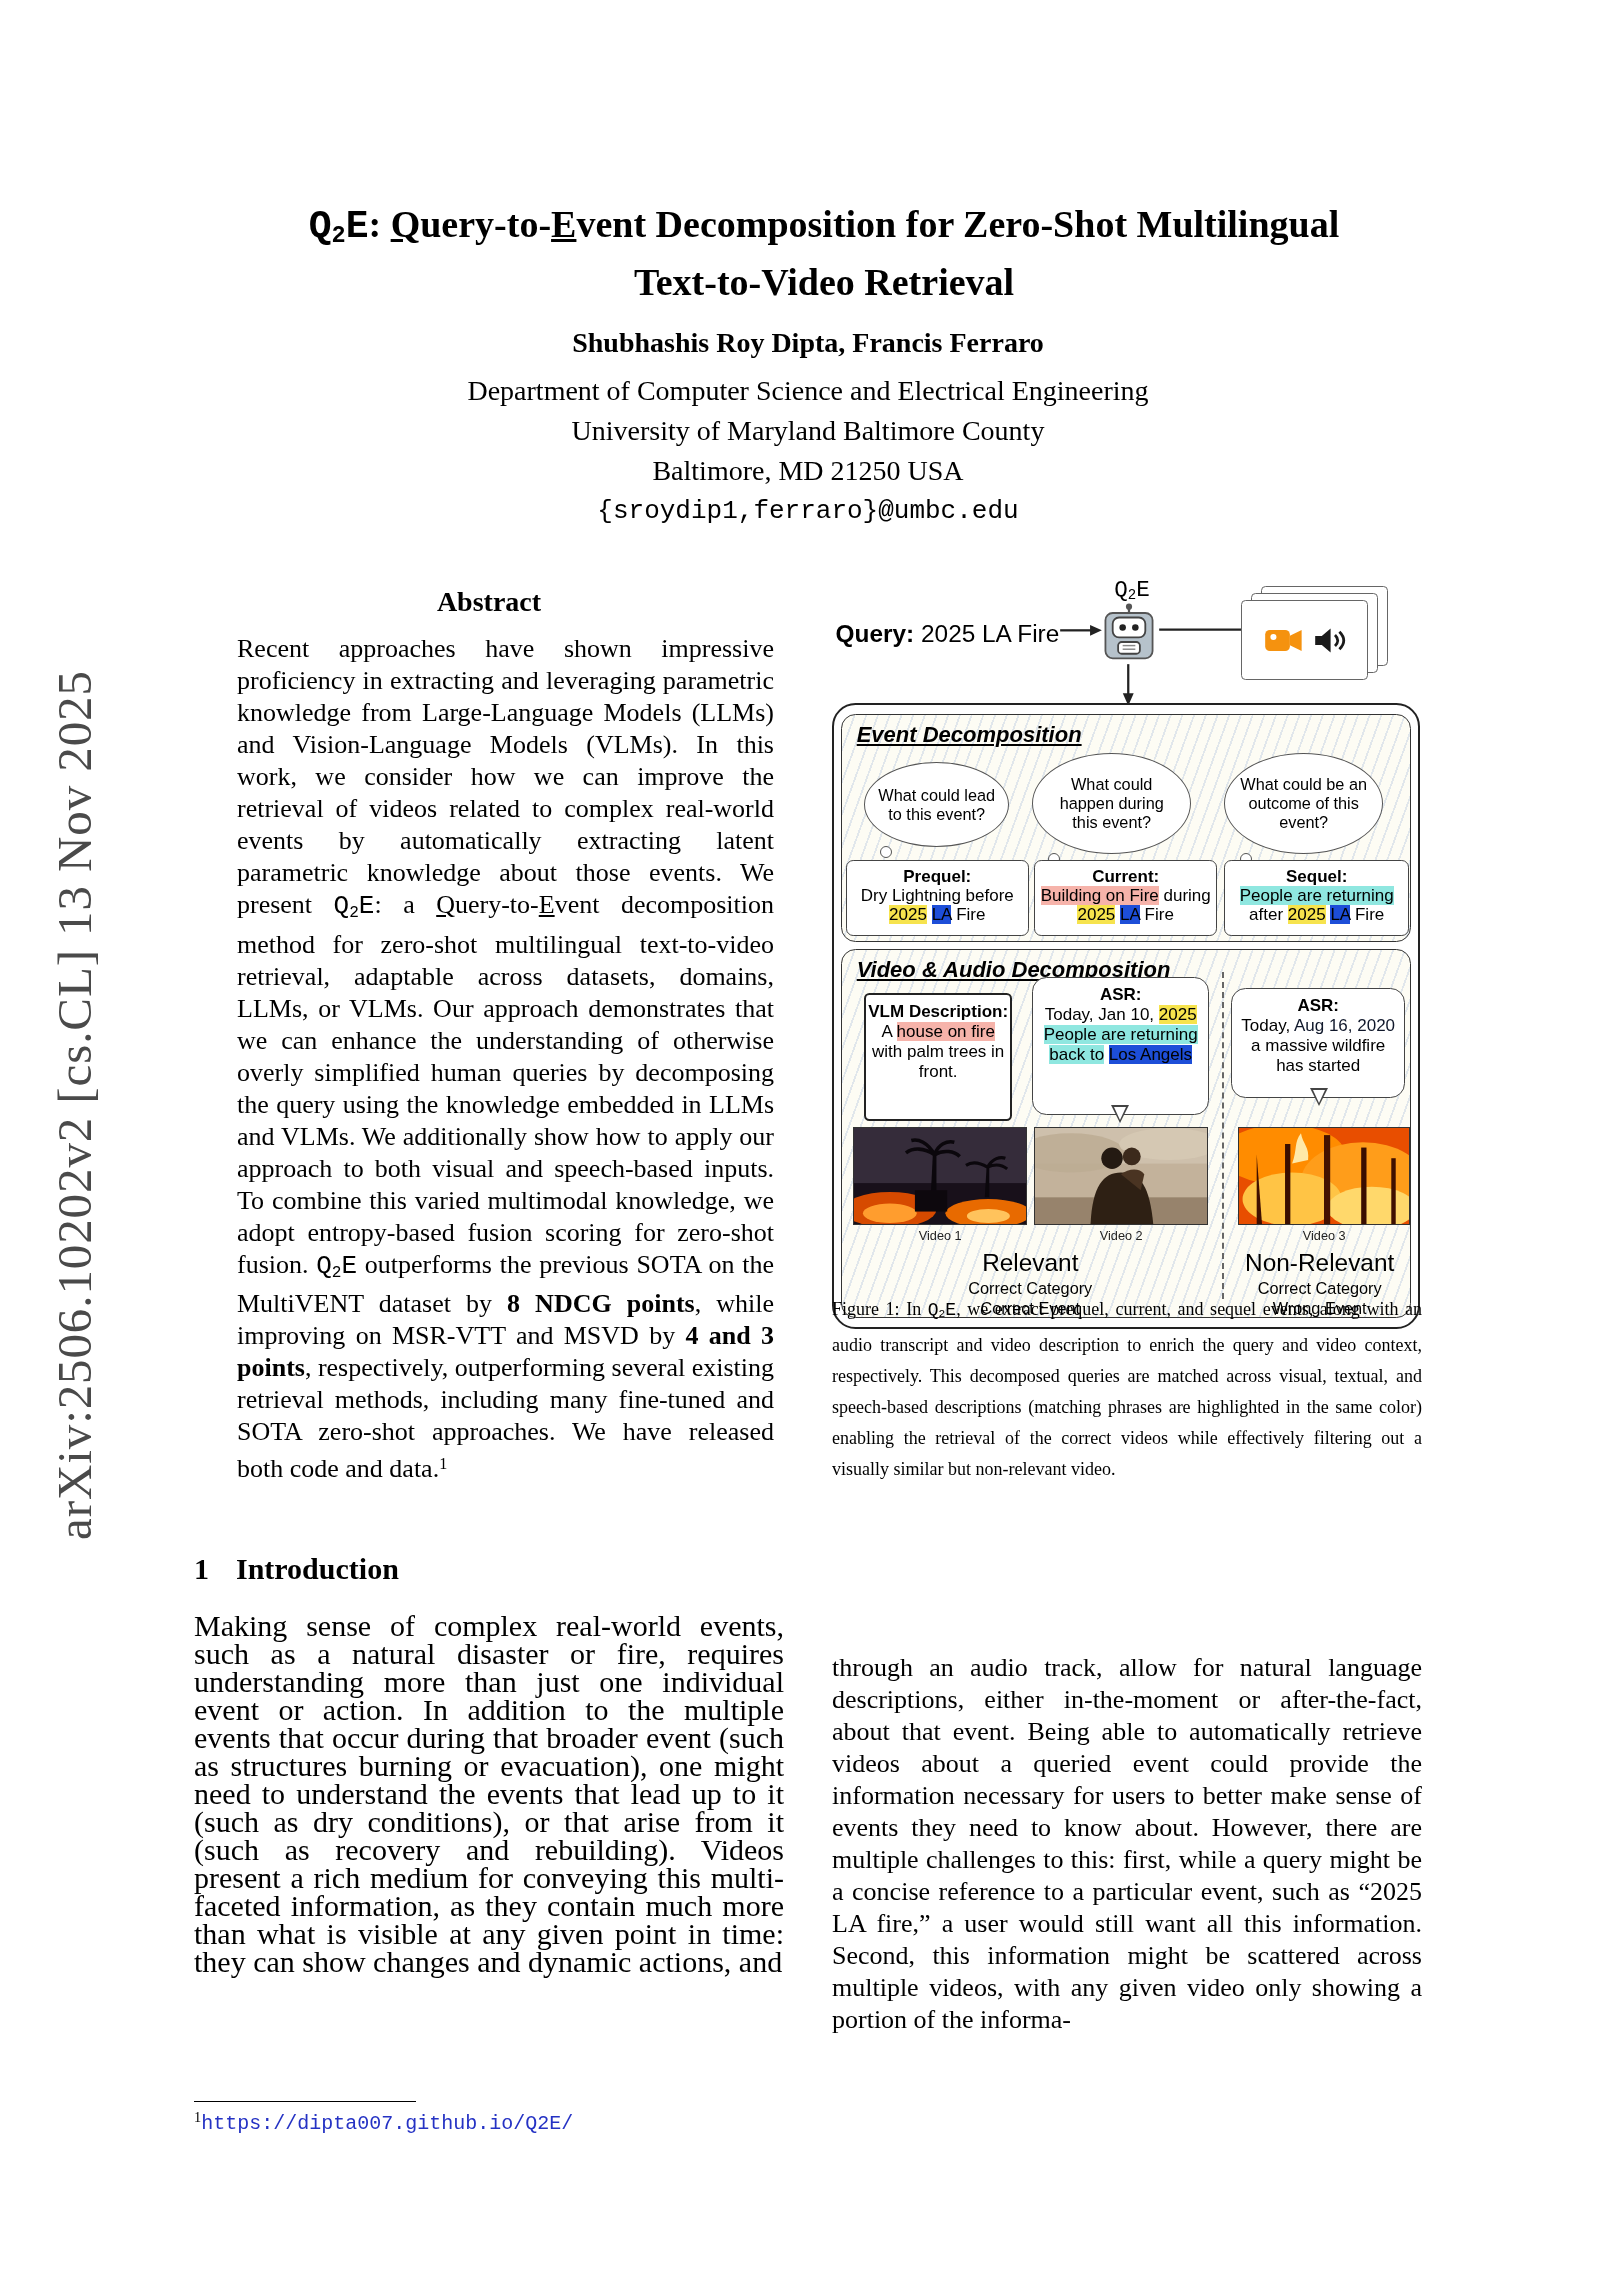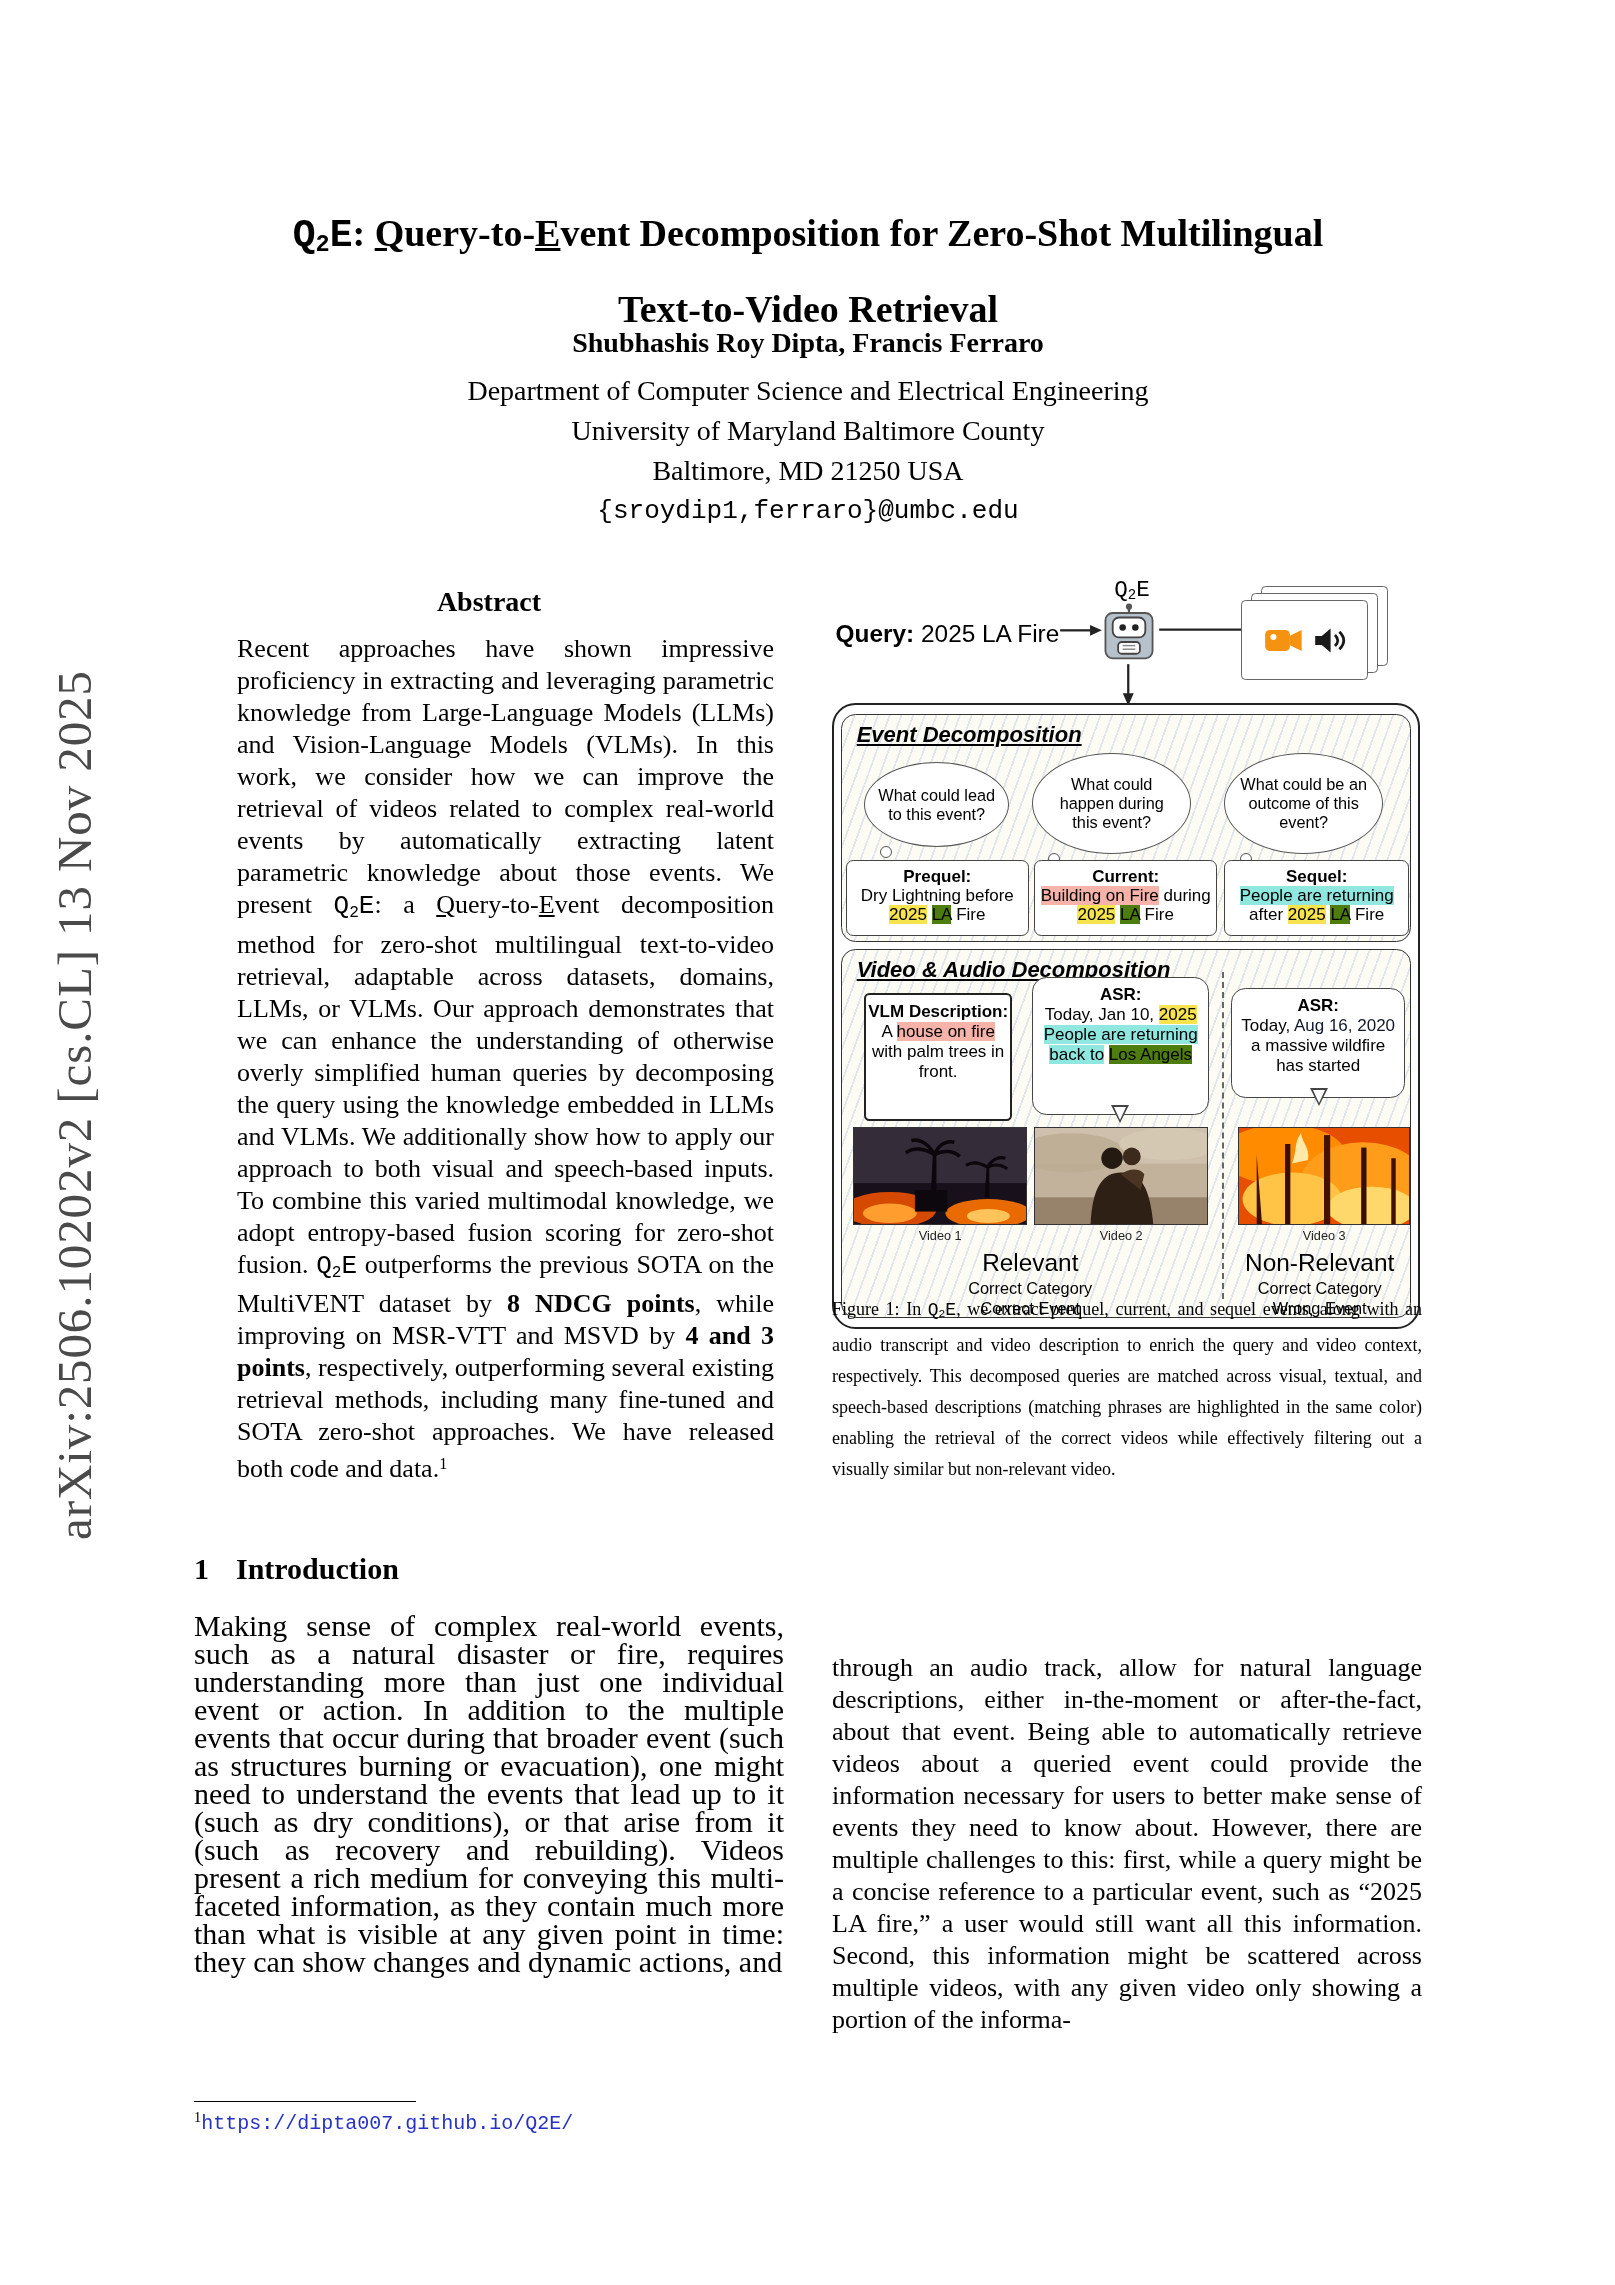--- a/index.html
+++ b/index.html
@@ -9,32 +9,32 @@
 
   
   .st-b{font-weight:bold}
   .st-m{font-family:"Liberation Mono",monospace}
   .st-sub{font-size:0.62em;vertical-align:-0.22em}
   .st-sup{font-size:0.62em;vertical-align:0.5em}
   .st-u{text-decoration:underline}
   .st-hly{background:#f6e34d}
   .st-hlp{background:#f6b3aa}
   .st-hlc{background:#8fe7e0}
-  .st-hll{background:#4d7c0f}
+  .st-hll{background:#1d4ed8}
   .st-org{color:#0f172a}
   .st-link{color:#2532c4;font-family:"Liberation Mono",monospace}
 
   
   .arxiv-strip{position:absolute;left:-396px;top:1076px;width:941px;height:58px;
     transform:rotate(-90deg);transform-origin:center;white-space:nowrap;text-align:center;
     font-size:49px;color:#4a4a4a;letter-spacing:0.9px}
 
   
-  .paper-title{position:absolute;left:194px;top:201px;width:1228px;text-align:center;
-    font-size:38px;font-weight:bold;line-height:64px}
+  .paper-title{position:absolute;left:210px;top:201px;width:1228px;text-align:center;
+    font-size:38px;font-weight:bold;line-height:47px}
   .authors{position:absolute;left:194px;top:327px;width:1228px;text-align:center;
     font-size:28px;font-weight:bold}
   .affil{position:absolute;left:194px;top:371px;width:1228px;text-align:center;
     font-size:28px;line-height:40px}
   .affil .email{font-family:"Liberation Mono",monospace;font-size:26px}
 
   
   .abstract-heading{position:absolute;left:194px;top:586px;width:590px;text-align:center;
     font-size:28px;font-weight:bold}
   .abstract-body{position:absolute;left:237px;top:633px;width:537px;font-size:26px;

